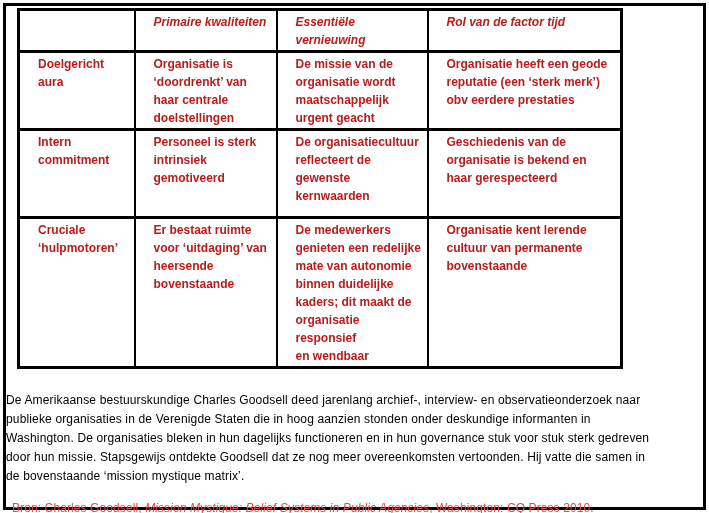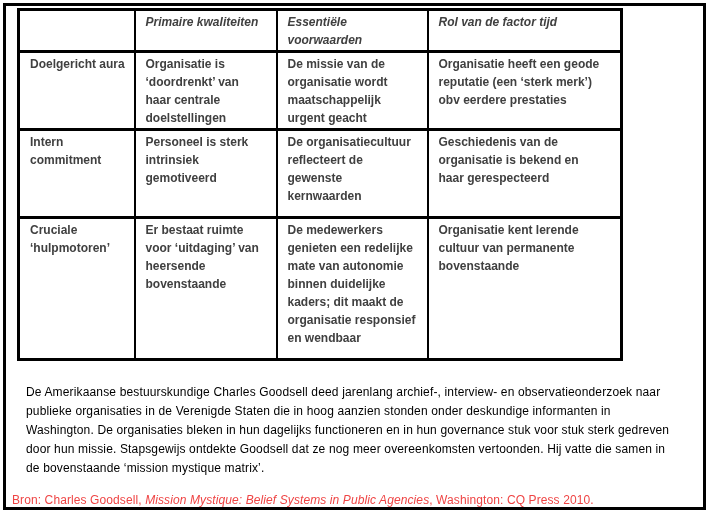--- a/index.html
+++ b/index.html
@@ -28,38 +28,38 @@
     margin: 2px 0 0 11px;
     border: 3px solid #000000;
   }
   table.matrix th, table.matrix td {
     border-left: 2px solid #000000;
     border-right: 2px solid #000000;
     border-top: 3px solid #000000;
     border-bottom: 3px solid #000000;
     vertical-align: top;
     text-align: left;
-    padding: 2px 4px 1px 10px;
+    padding: 2px 4px 1px 18px;
     font-family: "Liberation Sans", sans-serif;
     font-size: 12px;
     line-height: 18px;
     font-weight: bold;
     white-space: pre-line;
     overflow: hidden;
-    color: #404040;
+    color: #b91c1c;
   }
   table.matrix th {
     font-style: italic;
   }
   tr.header-row   { height: 38px; }
   tr.row-1        { height: 74px; }
   tr.row-2        { height: 88px; margin-left: 21px; }
   tr.row-3        { height: 142px; }
   .body-text {
-    margin: 22px 4px 0 20px;
+    margin: 22px 4px 0 0;
     font-size: 12px;
     line-height: 19px;
     letter-spacing: 0.15px;
     white-space: pre-line;
     color: #000000;
   }
   .source-line {
     margin: 14px 4px 0 6px;
     font-size: 12px;
     line-height: 16px;
@@ -78,21 +78,21 @@
       <col style="width:116px">
       <col style="width:142px">
       <col style="width:151px">
       <col style="width:194px">
     </colgroup>
     <thead>
       <tr class="header-row">
         <th></th>
         <th>Primaire kwaliteiten</th>
         <th>Essentiële
-voorwaarden</th>
+vernieuwing</th>
         <th>Rol van de factor tijd</th>
       </tr>
     </thead>
     <tbody>
       <tr class="row-1">
         <td>Doelgericht aura</td>
         <td>Organisatie is
 ‘doordrenkt’ van
 haar centrale
 doelstellingen</td>

